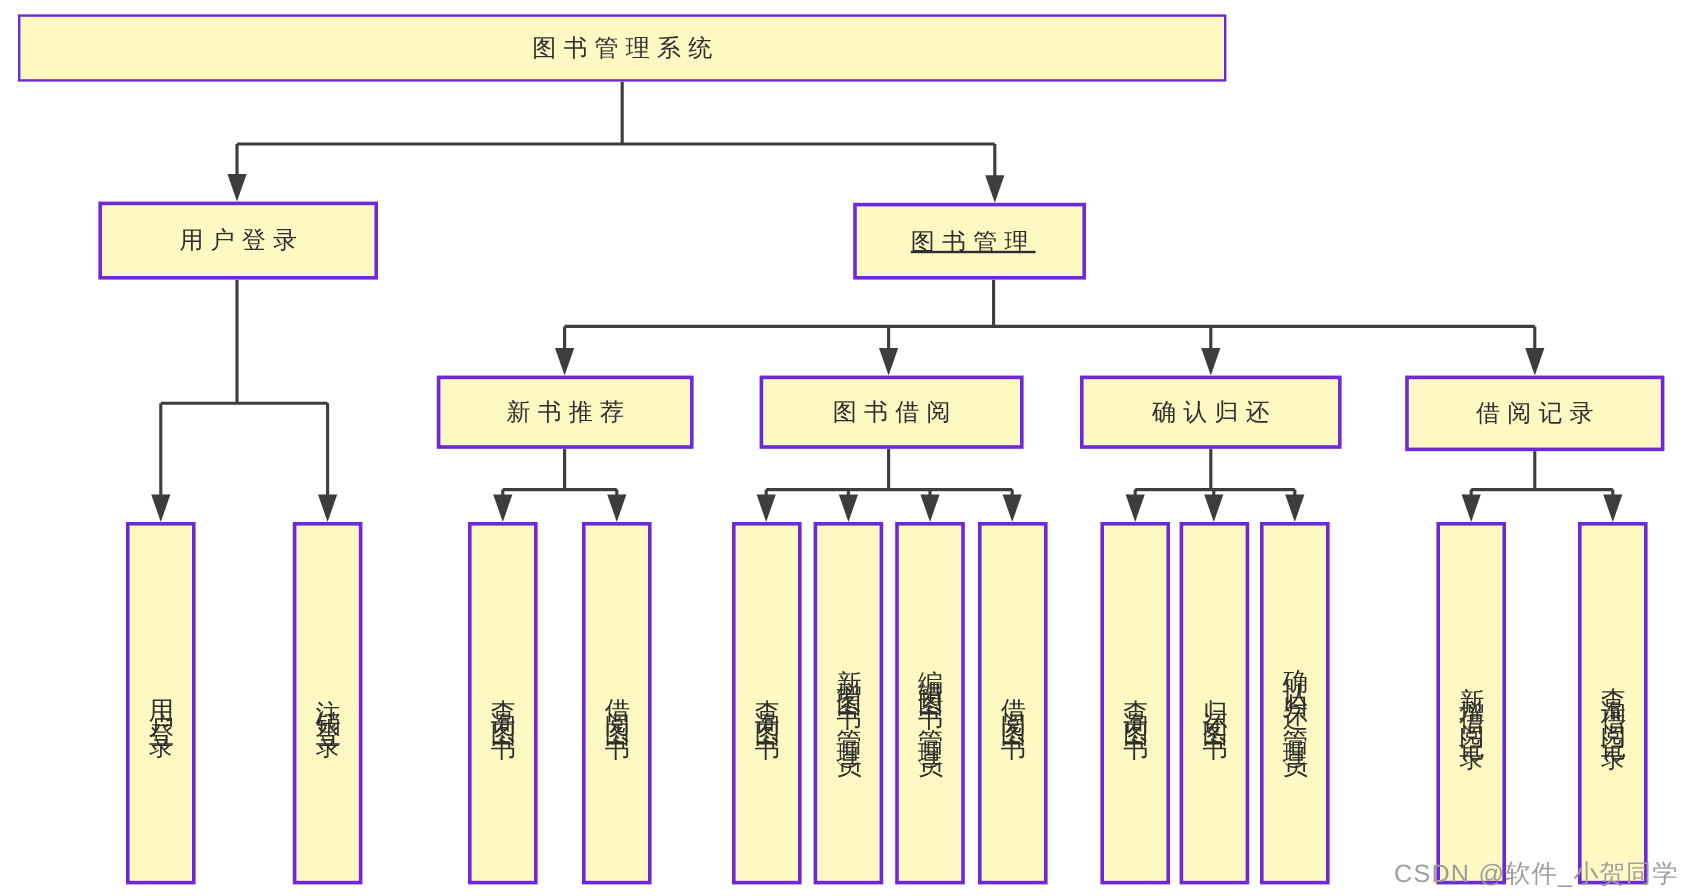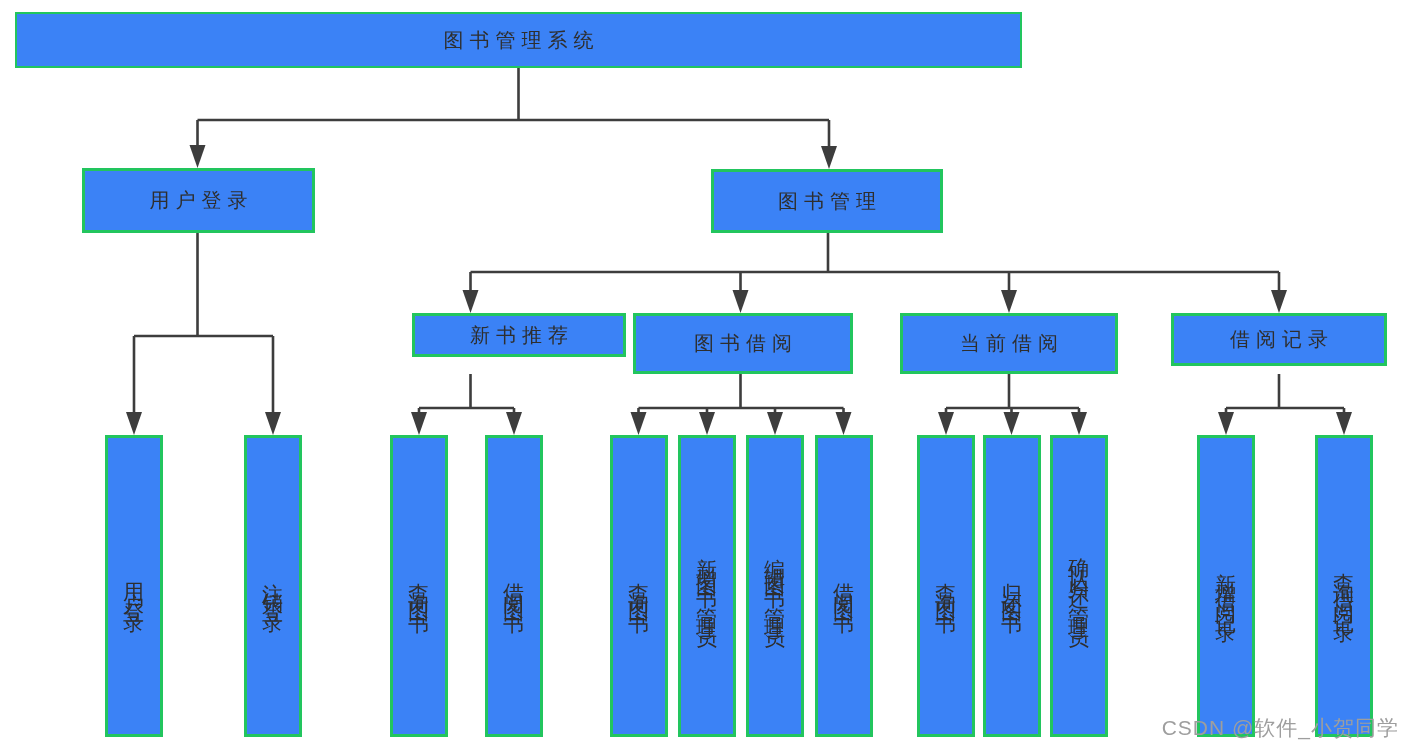--- a/index.html
+++ b/index.html
@@ -18,22 +18,22 @@
   }
   .wires {
     position: absolute;
     left: 0;
     top: 0;
     z-index: 1;
   }
   .node {
     position: absolute;
     box-sizing: border-box;
-    background: #3b82f6;
-    border: 3px solid #22c55e;
+    background: #fef9c3;
+    border: 3px solid #6d28d9;
     display: flex;
     align-items: center;
     justify-content: center;
     z-index: 2;
   }
   .node.root {
     border-width: 2.5px;
   }
   .hlabel {
     font-size: 20px;
@@ -111,34 +111,34 @@
     </g>
   </svg>
 
   <div class="node root" style="left:15px; top:12px; width:1007px; height:56px;">
     <span class="hlabel">图书管理系统</span>
   </div>
 
   <div class="node" style="left:82px; top:168px; width:233px; height:65px;">
     <span class="hlabel">用户登录</span>
   </div>
-  <div class="node" style="left:711px; top:169px; width:232px; height:64px;">
+  <div class="node" style="left:711px; top:169px; width:194px; height:64px;text-decoration:underline;">
     <span class="hlabel">图书管理</span>
   </div>
 
-  <div class="node" style="left:364px; top:313px; width:214px; height:44px;margin-left:48px;">
+  <div class="node" style="left:364px; top:313px; width:214px; height:61px;">
     <span class="hlabel">新书推荐</span>
   </div>
   <div class="node" style="left:633px; top:313px; width:220px; height:61px;">
     <span class="hlabel">图书借阅</span>
   </div>
   <div class="node" style="left:900px; top:313px; width:218px; height:61px;">
-    <span class="hlabel">当前借阅</span>
+    <span class="hlabel">确认归还</span>
   </div>
-  <div class="node" style="left:1171px; top:313px; width:216px; height:53px;">
+  <div class="node" style="left:1171px; top:313px; width:216px; height:63px;">
     <span class="hlabel">借阅记录</span>
   </div>
 
   <div class="node vbox" style="left:105px;">
     <span class="vlabel">用户登录</span>
   </div>
   <div class="node vbox" style="left:244px;">
     <span class="vlabel">注销登录</span>
   </div>
 

